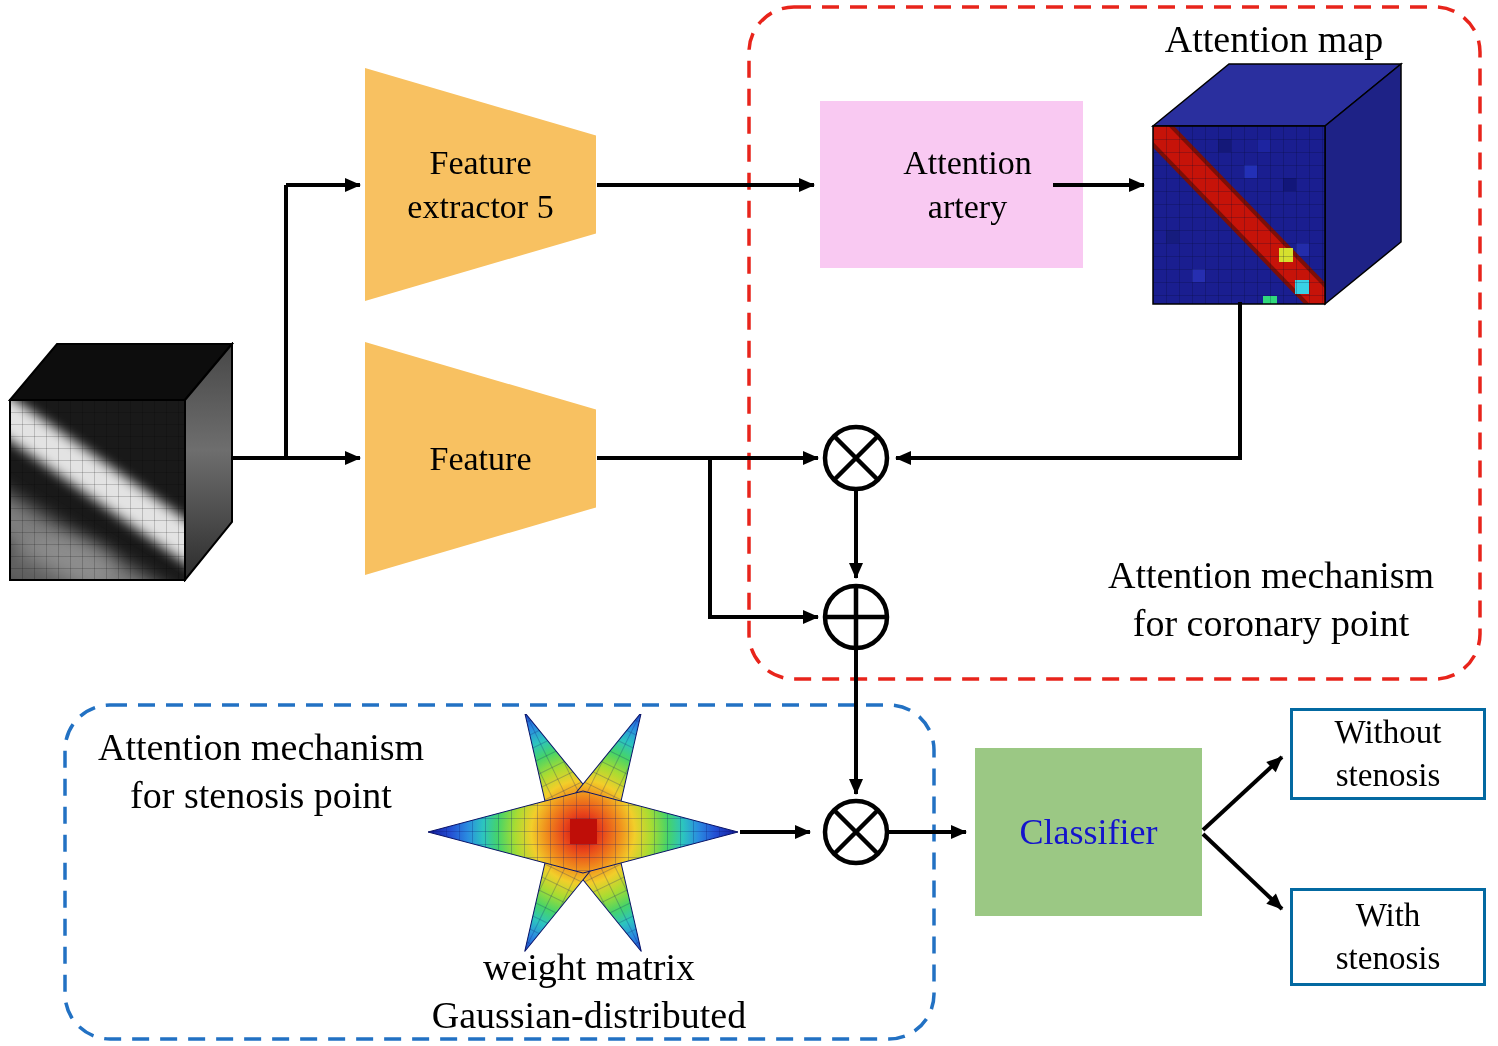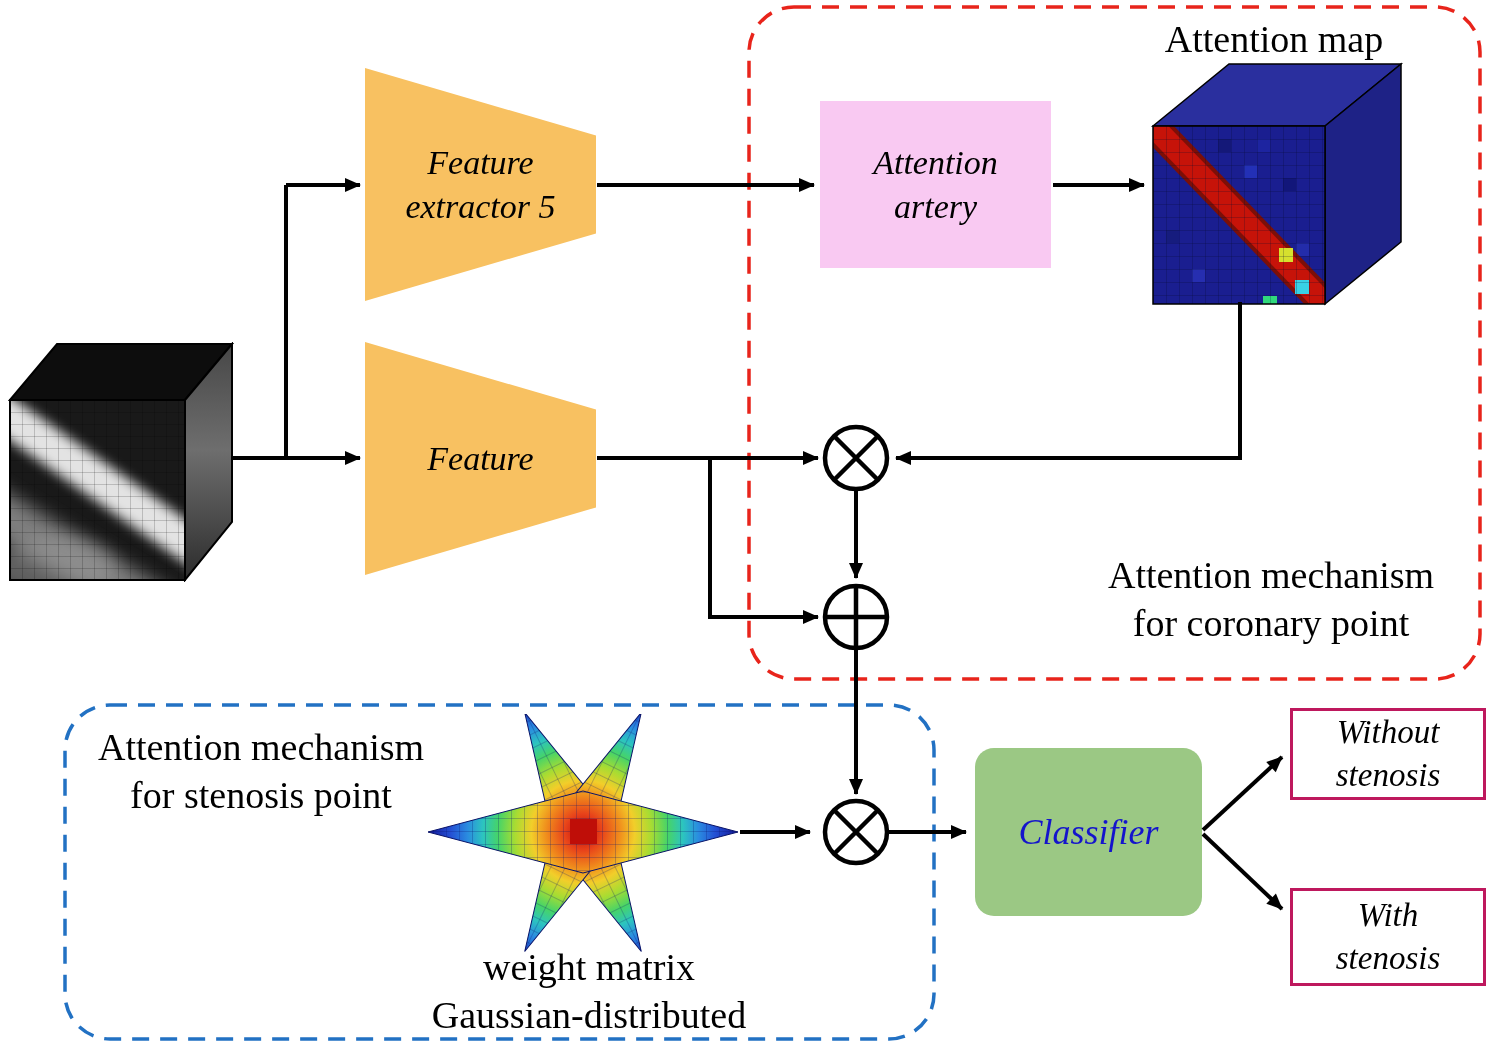--- a/index.html
+++ b/index.html
@@ -6,25 +6,25 @@
   .canvas{
     position:relative;width:1498px;height:1046px;background:#ffffff;
     font-family:"Liberation Serif", serif;color:#000;overflow:hidden;
   }
   svg.bg{position:absolute;left:0;top:0;z-index:0;}
   .shape{position:absolute;z-index:2;}
   .node{
     position:absolute;display:flex;flex-direction:column;align-items:center;justify-content:center;
     text-align:center;font-size:34px;line-height:1.28;z-index:2;
   }
-  .node span{display:block;font-style:italic;}
+  .node span{display:block;}
   .trap{background:#f8c161;clip-path:polygon(0 0,100% 29%,100% 71%,0 100%);}
-  .branch{background:#f9c9f2;}
-  .classifier{background:#9bc884;color:#1414cc;font-size:36px;border-radius:19px;}
-  .outbox{background:#fff;border:3px solid #be185d;font-size:33px;line-height:1.3;}
+  .branch{background:#f9c9f2;padding-left:32px;}
+  .classifier{background:#9bc884;color:#1414cc;font-size:36px;}
+  .outbox{background:#fff;border:3px solid #0369a1;font-size:33px;line-height:1.3;}
   .lbl{position:absolute;text-align:center;font-size:38px;line-height:1.26;z-index:3;}
   .lbl span{display:block;}
   svg.layer{position:absolute;left:0;top:0;z-index:4;pointer-events:none;}
 </style>
 </head>
 <body>
 
 <div class="canvas">
 
   <svg class="bg" width="1498" height="1046">

